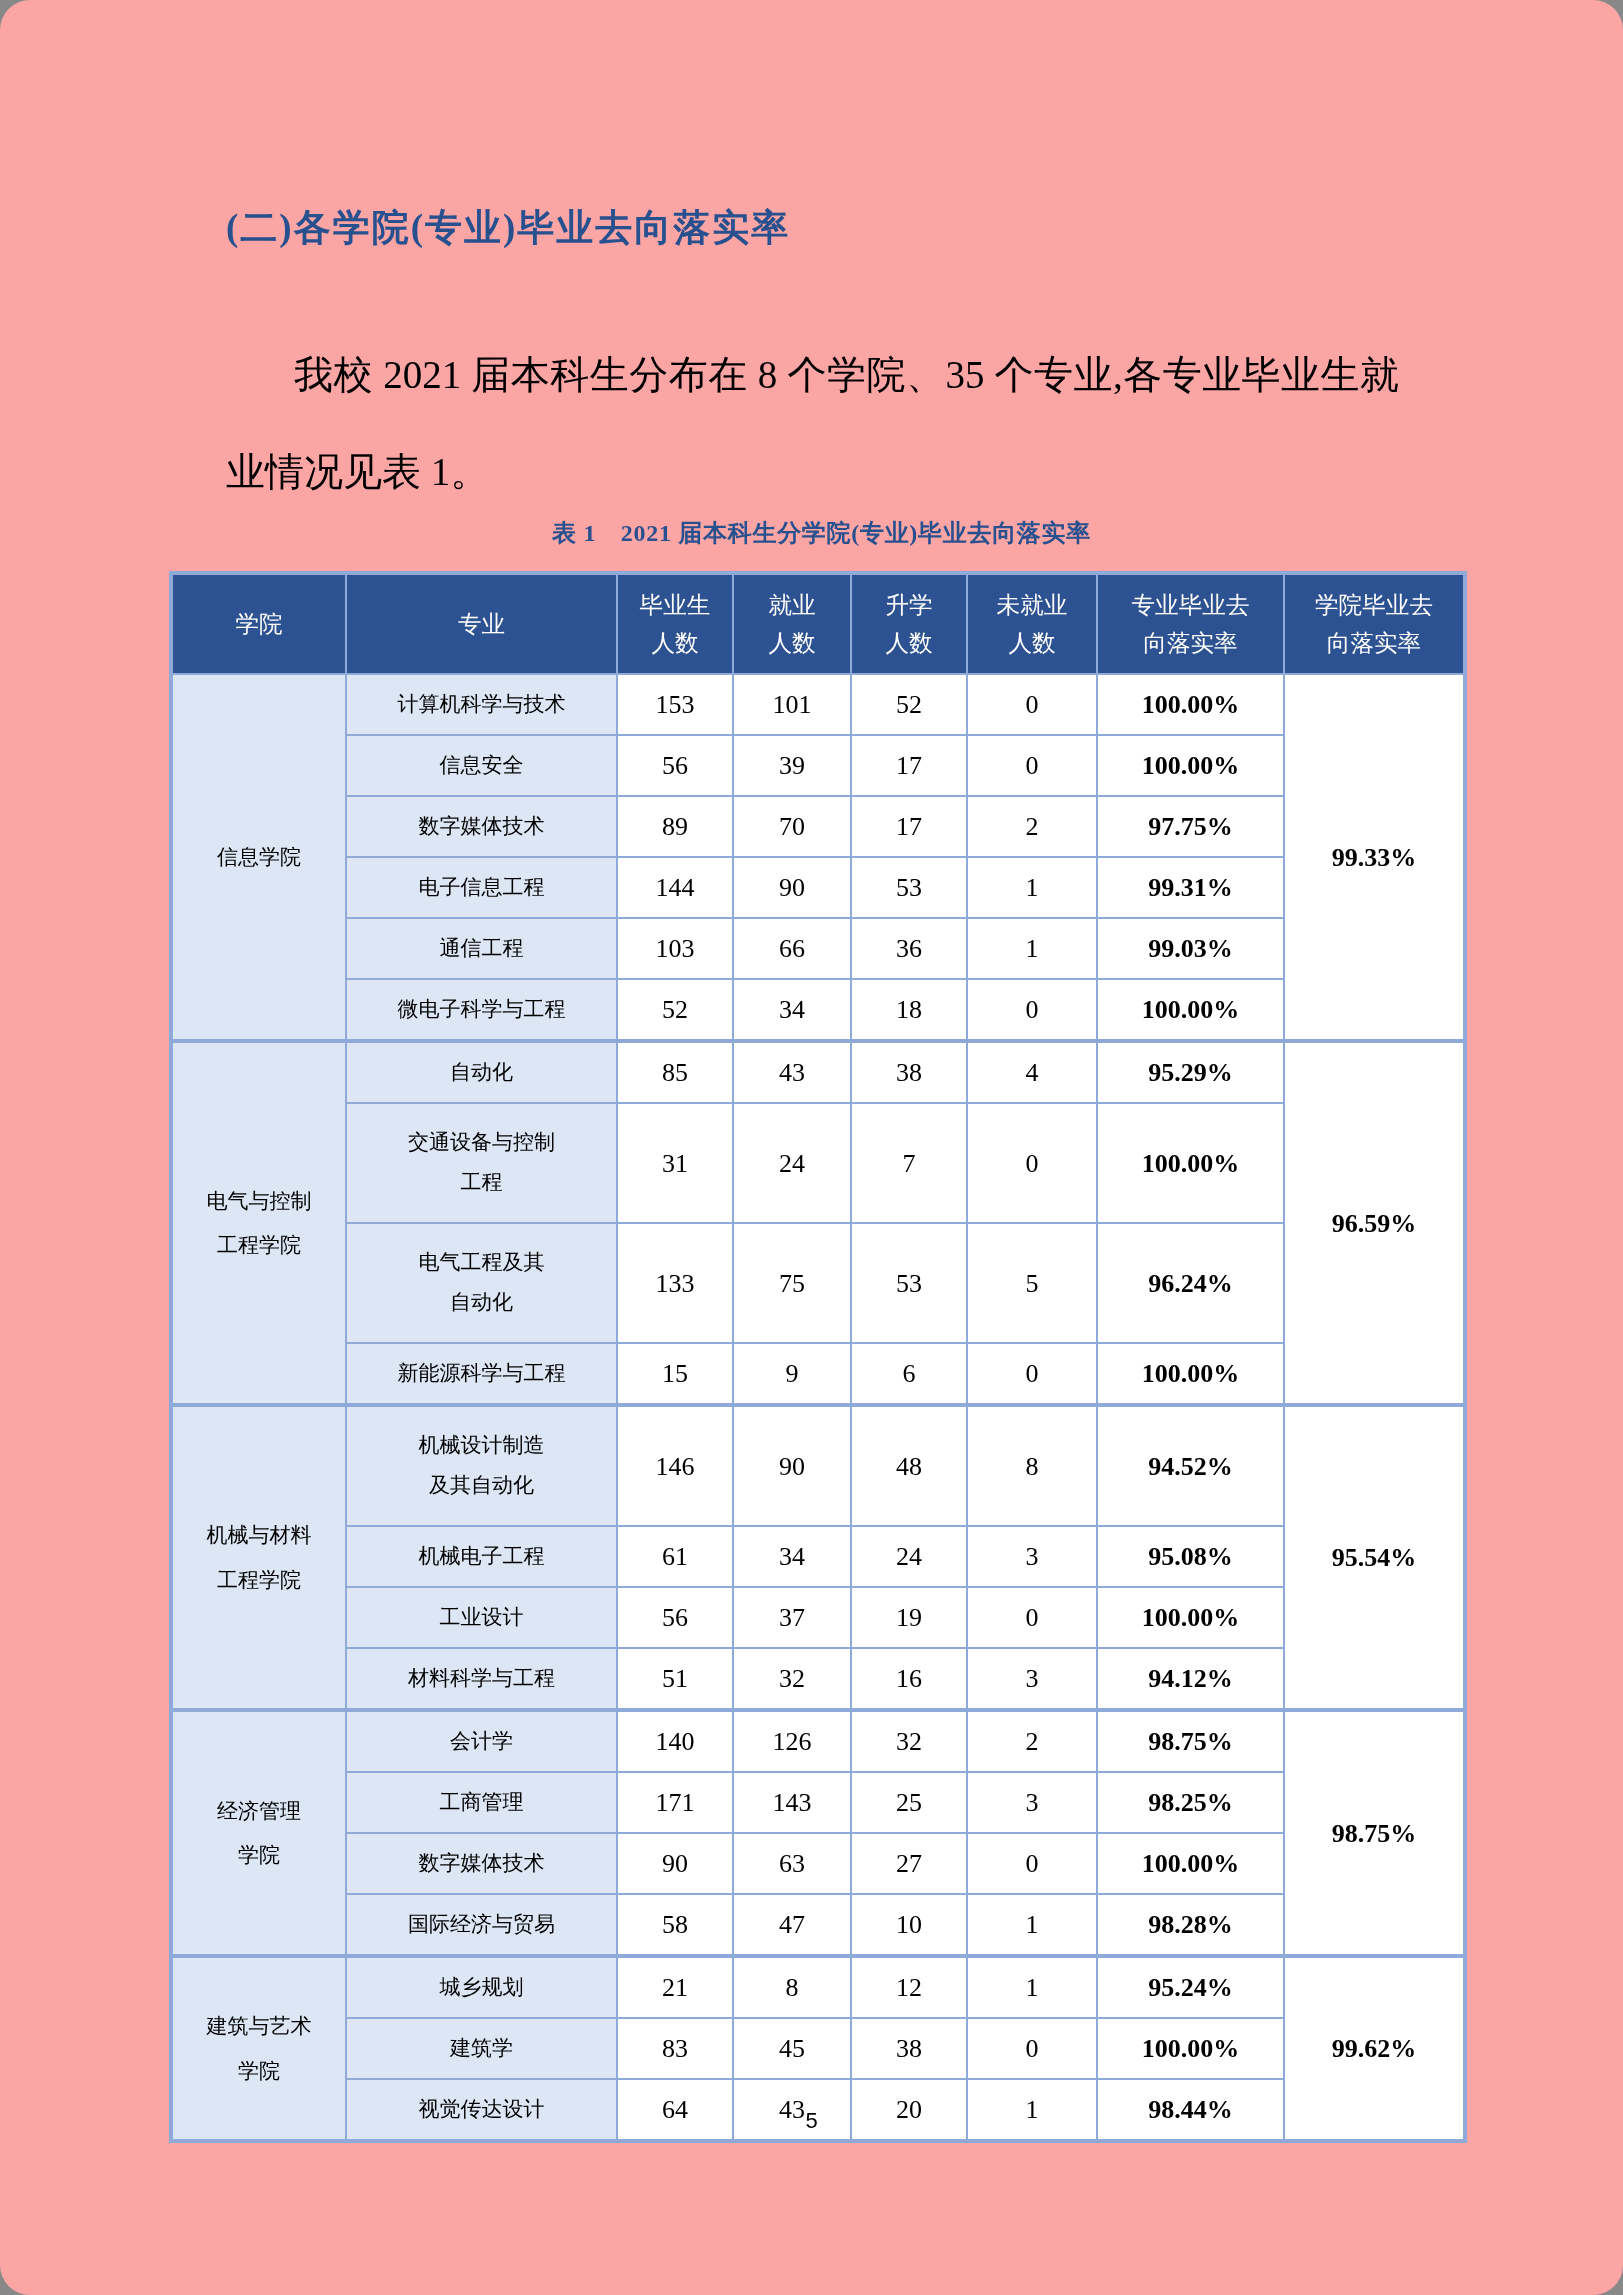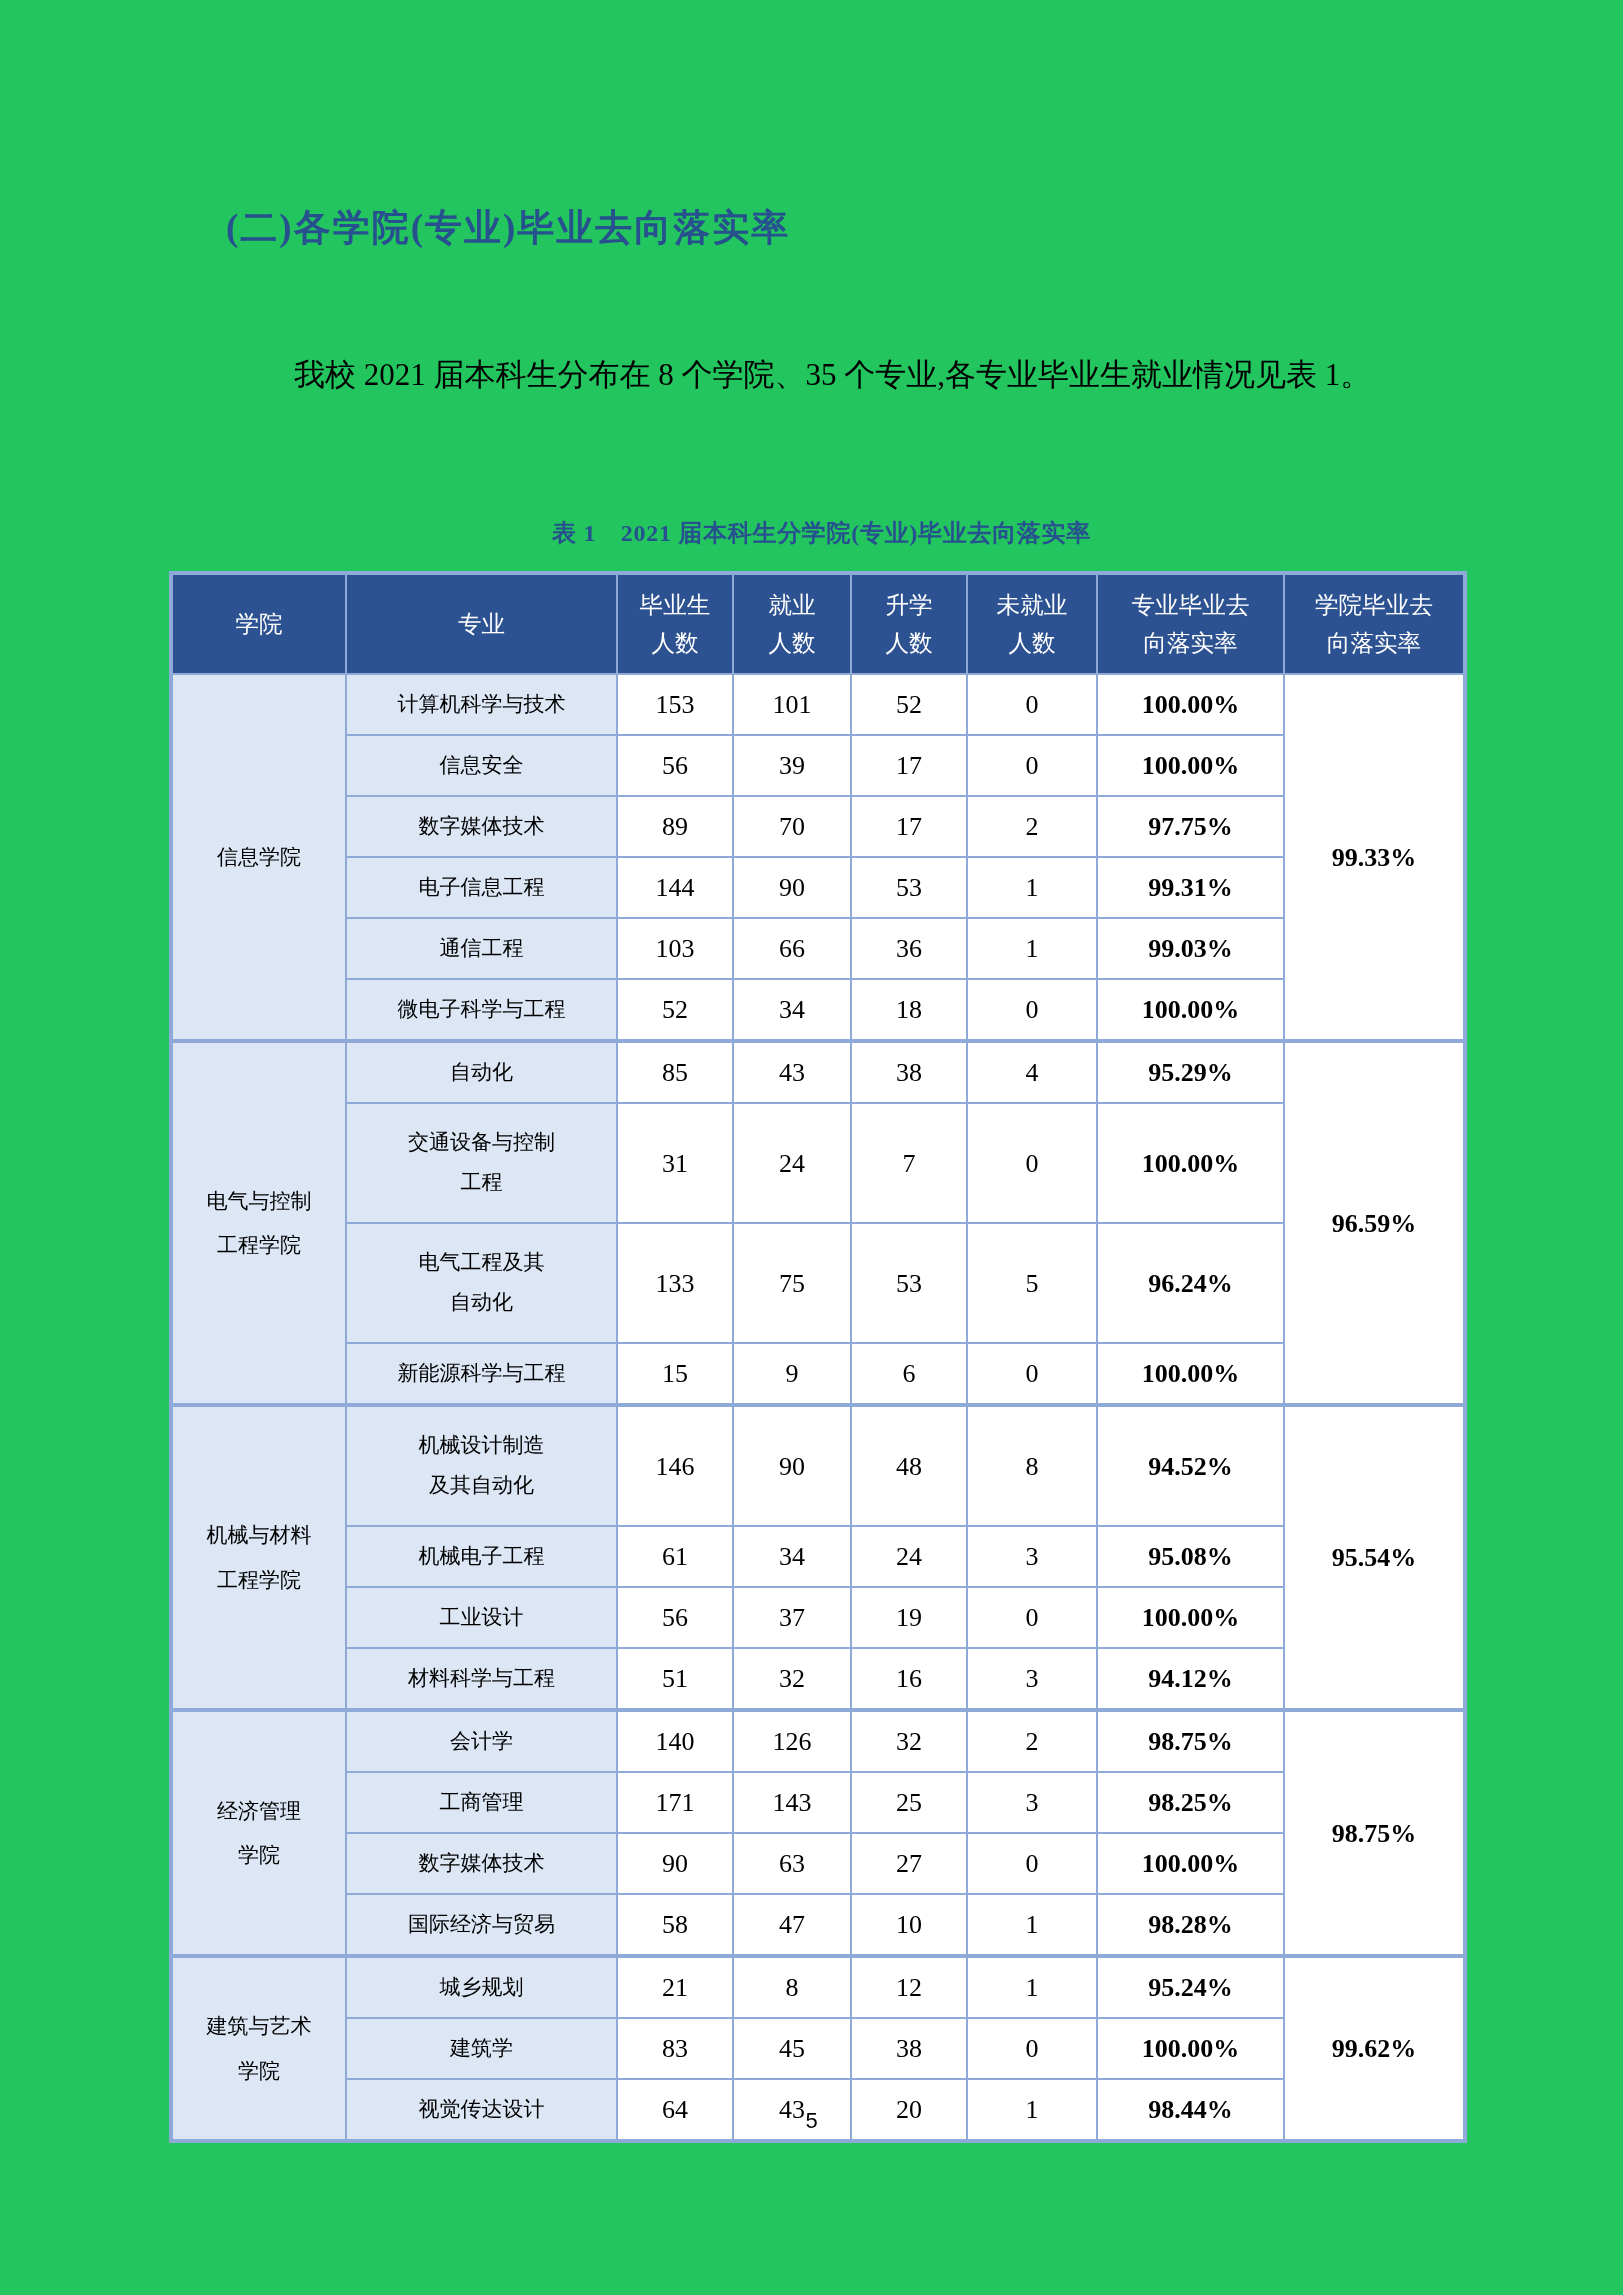--- a/index.html
+++ b/index.html
@@ -1,28 +1,28 @@
 <!DOCTYPE html>
 <html style="--header-bg: #2d5291; --grid-line: #8faad9; --shaded-cell: #dce6f4; --accent-text: #27508f;font-size:10.5px"><head>
 <meta charset="utf-8">
 <style>
   html,body{margin:0;padding:0;background:#888;}
   .page{
-    position:relative;width:1623px;height:2295px;background:#22c55e;
+    position:relative;width:1623px;height:2295px;background:#fca5a5;
     font-family:"Liberation Serif","DejaVu Serif",serif;color:#000;
-    margin:0 auto;overflow:hidden;
+    margin:0 auto;overflow:hidden;border-radius:30px;
   }
   .heading{
     position:absolute;left:226px;top:203px;
     font-size:37px;font-weight:700;letter-spacing:2px;
     color:var(--accent-text,#27508f);
   }
   .para{
     position:absolute;left:226px;top:326px;width:1173px;
-    font-size:31px;line-height:97px;text-align:justify;text-indent:68px;
+    font-size:39px;line-height:97px;text-align:justify;text-indent:68px;
     color:#000;
   }
   .caption{
     position:absolute;left:10px;top:517px;width:100%;text-align:center;
     font-size:24px;font-weight:700;letter-spacing:0.7px;
     color:var(--accent-text,#27508f);
   }
   table.emp{
     position:absolute;left:169px;top:571px;width:1294px;
     border-collapse:collapse;table-layout:fixed;

